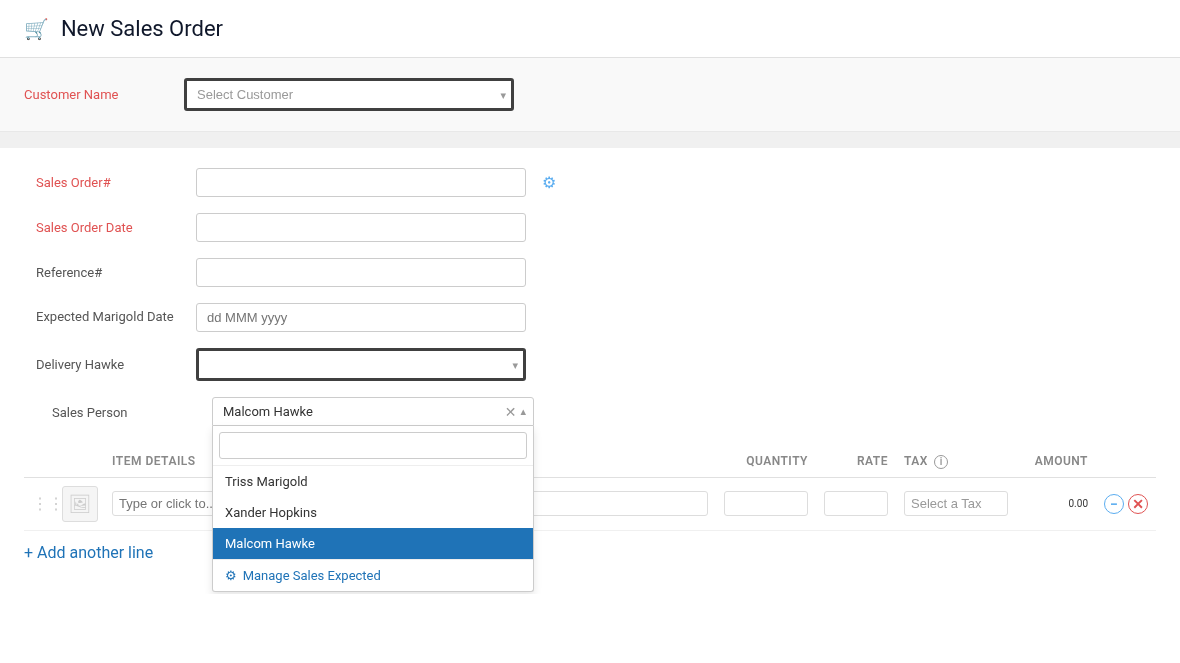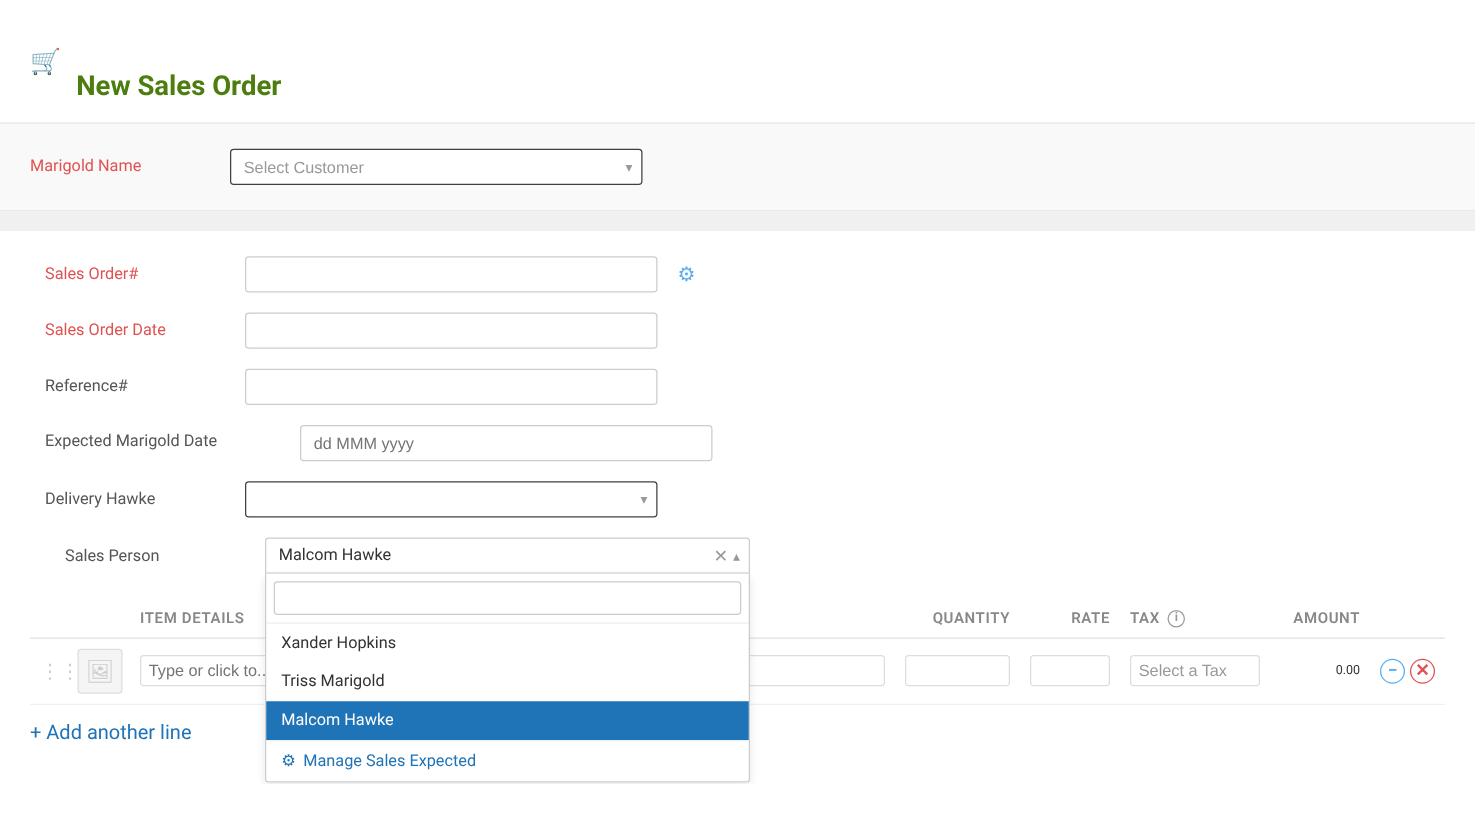--- a/index.html
+++ b/index.html
@@ -12,23 +12,22 @@
       border-bottom: 1px solid #e0e0e0;
       background: #fff;
     }
     .header-icon {
       font-size: 20px;
       margin-right: 12px;
       color: #555;
     }
     .header-title {
       font-size: 22px;
-      font-weight: 700;
-      color: #4d7c0f;
-      margin-top: 41px;
+      font-weight: 400;
+      color: #0f172a;
     }
 
     .form-section {
       background: #f9f9f9;
       padding: 20px 24px;
       border-bottom: 1px solid #e8e8e8;
     }
     .form-section-inner {
       background: #fff;
       padding: 20px 36px;
@@ -60,42 +59,42 @@
       outline: none;
     }
 
     .select-wrapper {
       position: relative;
       width: 330px;
     }
     .select-control {
       width: 100%;
       padding: 6px 30px 6px 10px;
-      border: 1px solid #404040;
+      border: 3px solid #404040;
       border-radius: 3px;
       font-size: 13px;
       color: #999;
       background: #fff;
       appearance: none;
       cursor: pointer;
       outline: none;
     }
     .select-chevron {
       position: absolute;
       right: 8px;
       top: 50%;
       transform: translateY(-50%);
       color: #999;
       pointer-events: none;
       font-size: 11px;
     }
 
     .sales-person-wrapper {
       position: relative;
-      width: 388px;
+      width: 322px;
     }
     .sales-person-field {
       width: 100%;
       padding: 6px 50px 6px 10px;
       border: 1px solid #ccc;
       border-radius: 3px 3px 0 0;
       font-size: 13px;
       color: #333;
       background: #fff;
       cursor: pointer;
@@ -309,21 +308,21 @@
 </head>
 <body>
 
 <div class="header">
   <span class="header-icon">🛒</span>
   <span class="header-title">New Sales Order</span>
 </div>
 
 <div class="form-section">
   <div class="form-row">
-    <label class="form-label required">Marigold Name</label>
+    <label class="form-label required">Customer Name</label>
     <div class="select-wrapper">
       <select class="select-control">
         <option value="">Select Customer</option>
       </select>
       <span class="select-chevron">▾</span>
     </div>
   </div>
 </div>
 
 <div class="section-divider"></div>
@@ -343,21 +342,21 @@
     <input type="text" class="form-control" style="">
   </div>
 
   <div class="form-row">
     <label class="form-label">Reference#</label>
     <input type="text" class="form-control" style="">
   </div>
 
   <div class="form-row">
     <label class="form-label" style="line-height:1.3;">Expected Marigold Date</label>
-    <input type="text" class="form-control" style="color: rgb(153, 153, 153); margin-left: 44px;" placeholder="dd MMM yyyy">
+    <input type="text" class="form-control" style="color: rgb(153, 153, 153);" placeholder="dd MMM yyyy">
   </div>
 
   <div class="form-row">
     <label class="form-label">Delivery Hawke</label>
     <div class="select-wrapper">
       <select class="select-control">
         <option value=""></option>
       </select>
       <span class="select-chevron">▾</span>
     </div>
@@ -370,22 +369,22 @@
         <span>Malcom Hawke</span>
         <div class="sales-person-controls">
           <span class="sp-clear">✕</span>
           <span class="sp-chevron">▴</span>
         </div>
       </div>
       <div class="dropdown-panel">
         <div class="dropdown-search">
           <input type="text" style="">
         </div>
+        <div class="dropdown-item">Triss Marigold</div>
         <div class="dropdown-item">Xander Hopkins</div>
-        <div class="dropdown-item">Triss Marigold</div>
         <div class="dropdown-item selected">Malcom Hawke</div>
         <div class="dropdown-manage">
           <span style="color:#1f73b7;">⚙</span>
           <span>Manage Sales Expected</span>
         </div>
       </div>
     </div>
   </div>
 </div>
 

